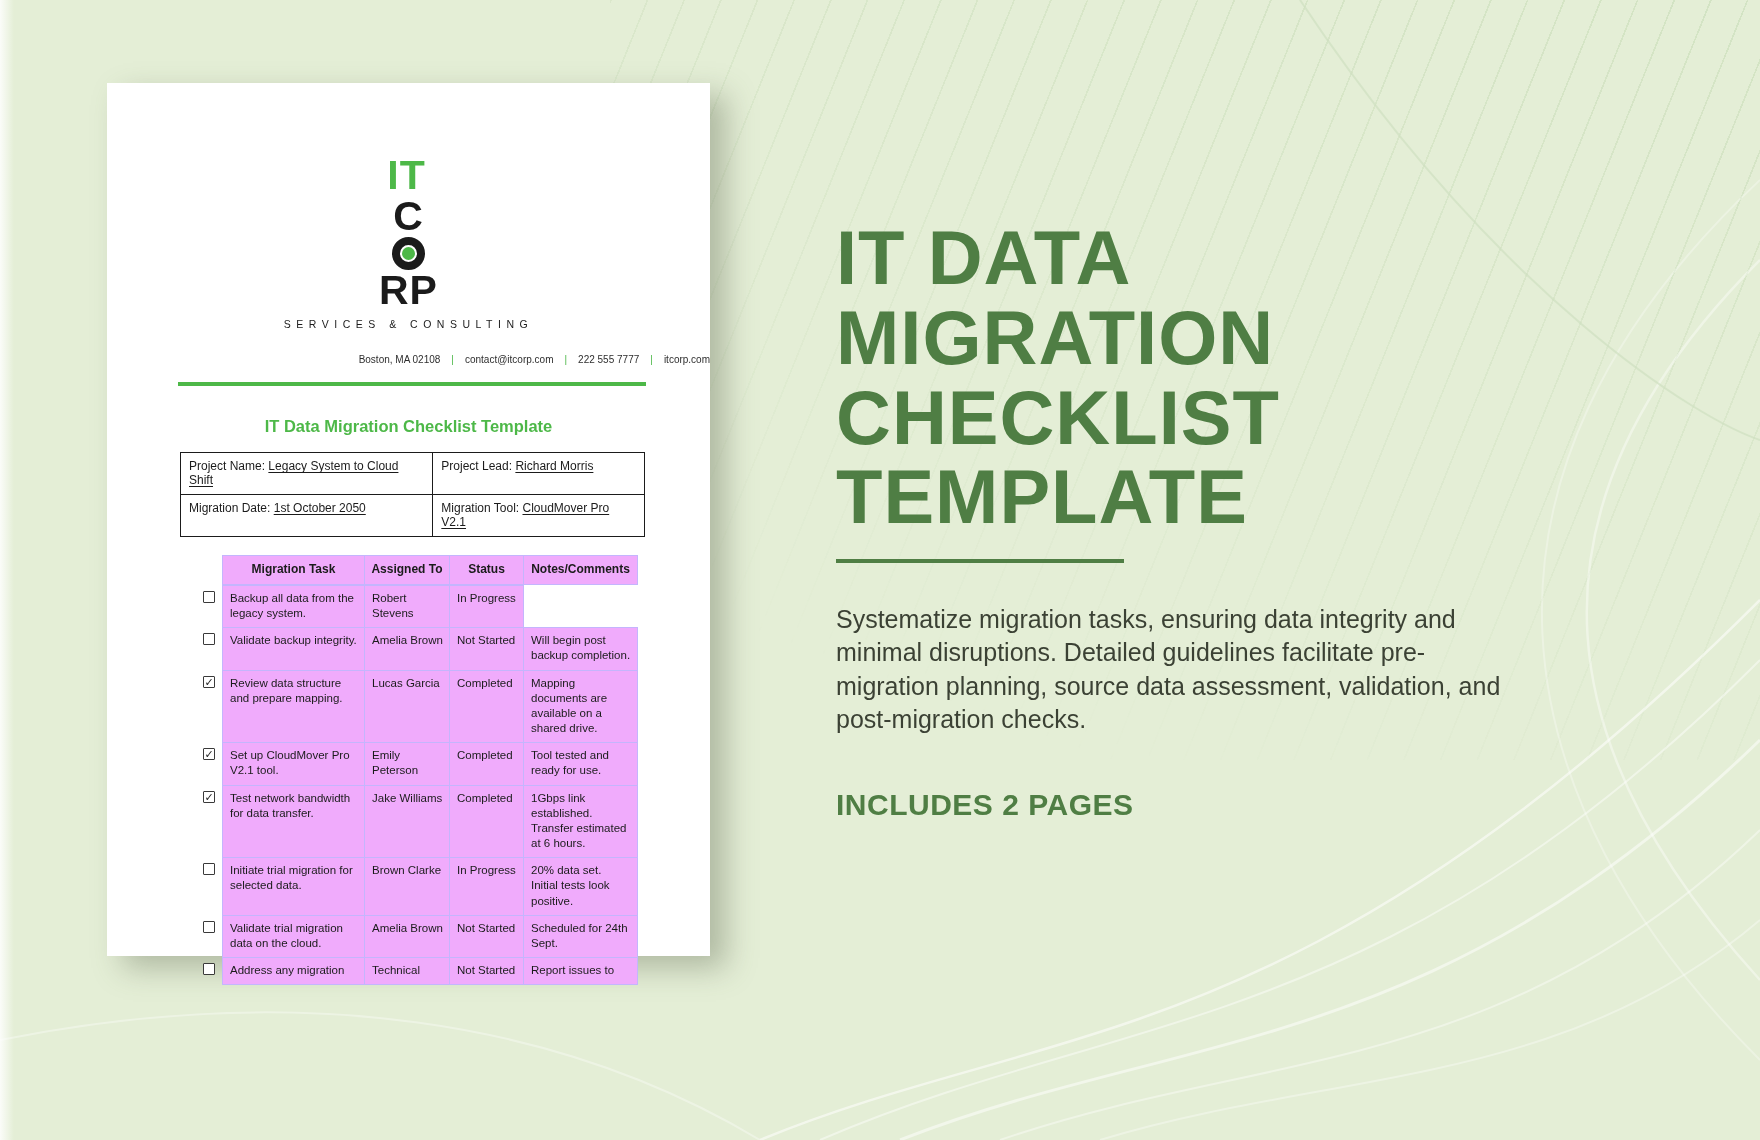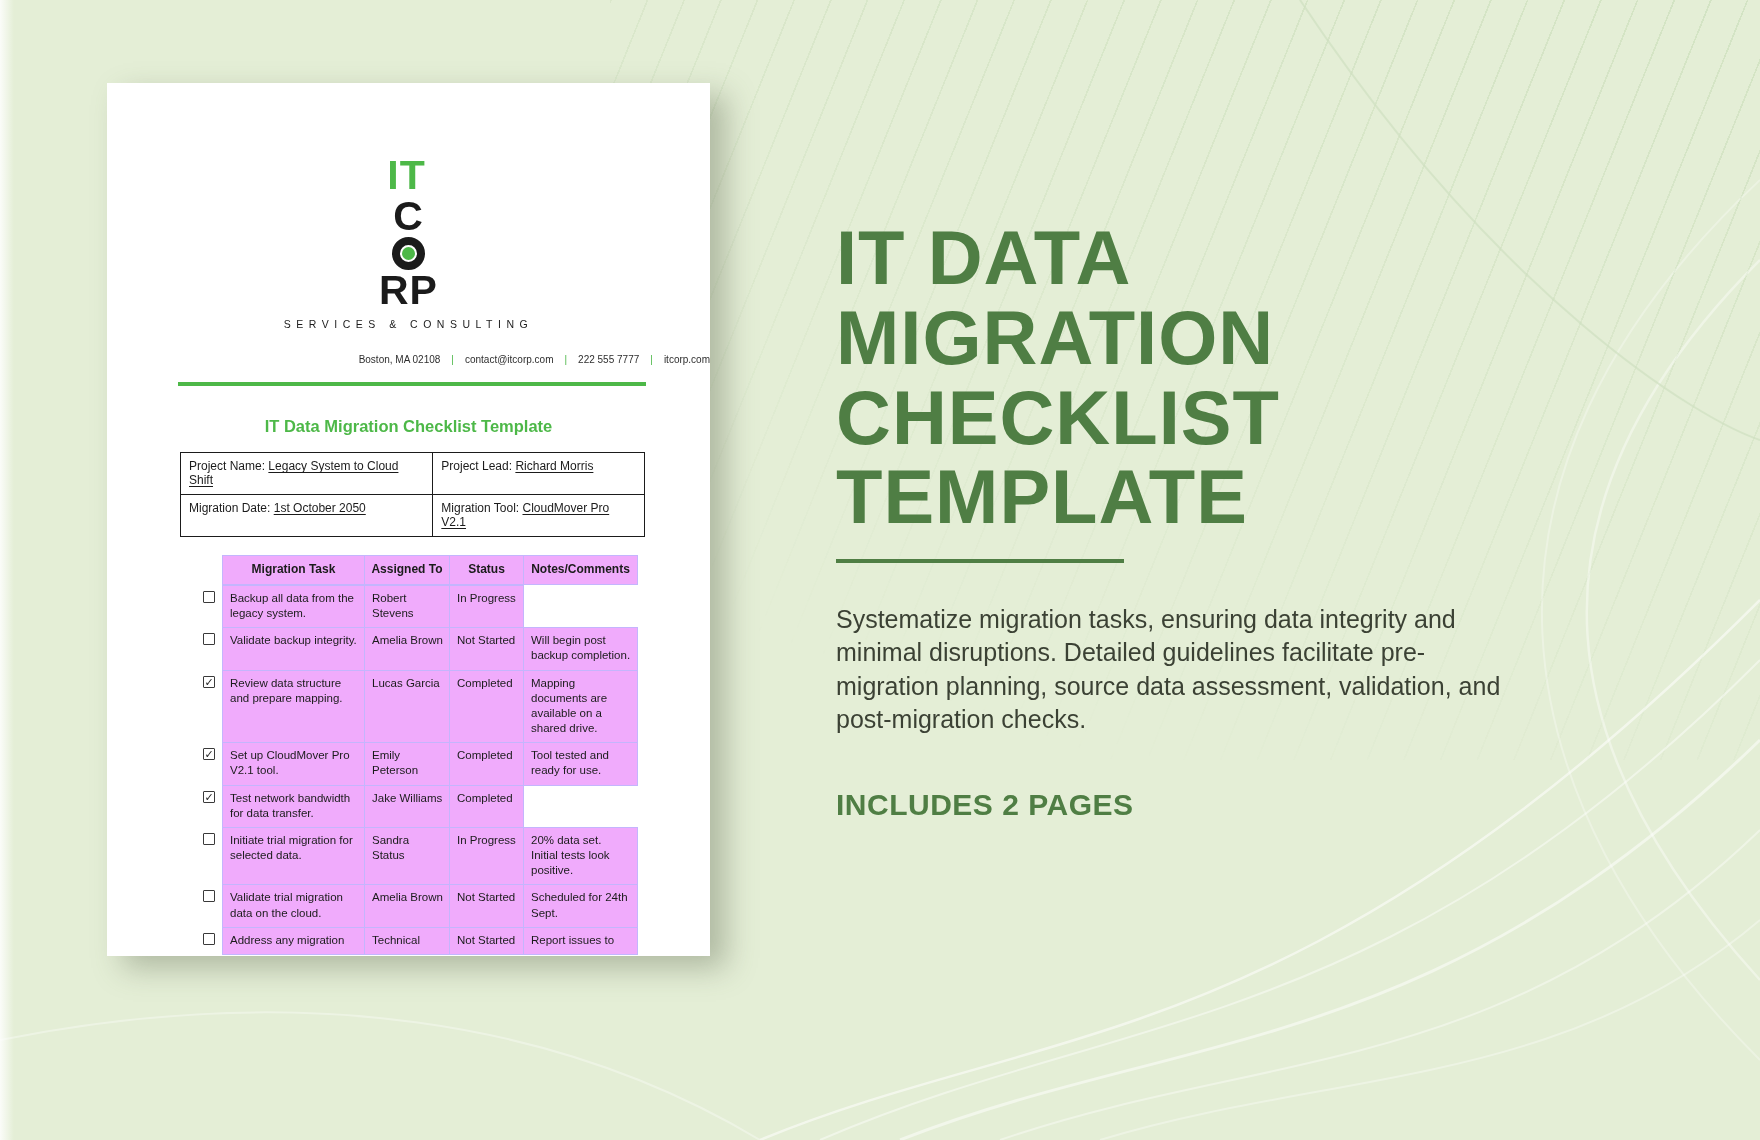--- a/index.html
+++ b/index.html
@@ -162,27 +162,28 @@
           <div class="cell status">Completed</div>
           <div class="cell notes">Tool tested and ready for use.</div>
         </div>
         <div class="chk-row">
           <div class="cb-cell">
             <div class="cb">✓</div>
           </div>
           <div class="cell task">Test network bandwidth for data transfer.</div>
           <div class="cell assigned">Jake Williams</div>
           <div class="cell status">Completed</div>
+          <div class="cell notes">1Gbps link established. Transfer estimated at 6 hours.</div>
         </div>
         <div class="chk-row">
           <div class="cb-cell">
             <div class="cb"></div>
           </div>
           <div class="cell task">Initiate trial migration for selected data.</div>
-          <div class="cell assigned">Sandra Status</div>
+          <div class="cell assigned">Brown Clarke</div>
           <div class="cell status">In Progress</div>
           <div class="cell notes">20% data set. Initial tests look positive.</div>
         </div>
         <div class="chk-row">
           <div class="cb-cell">
             <div class="cb"></div>
           </div>
           <div class="cell task">Validate trial migration data on the cloud.</div>
           <div class="cell assigned">Amelia Brown</div>
           <div class="cell status">Not Started</div>

